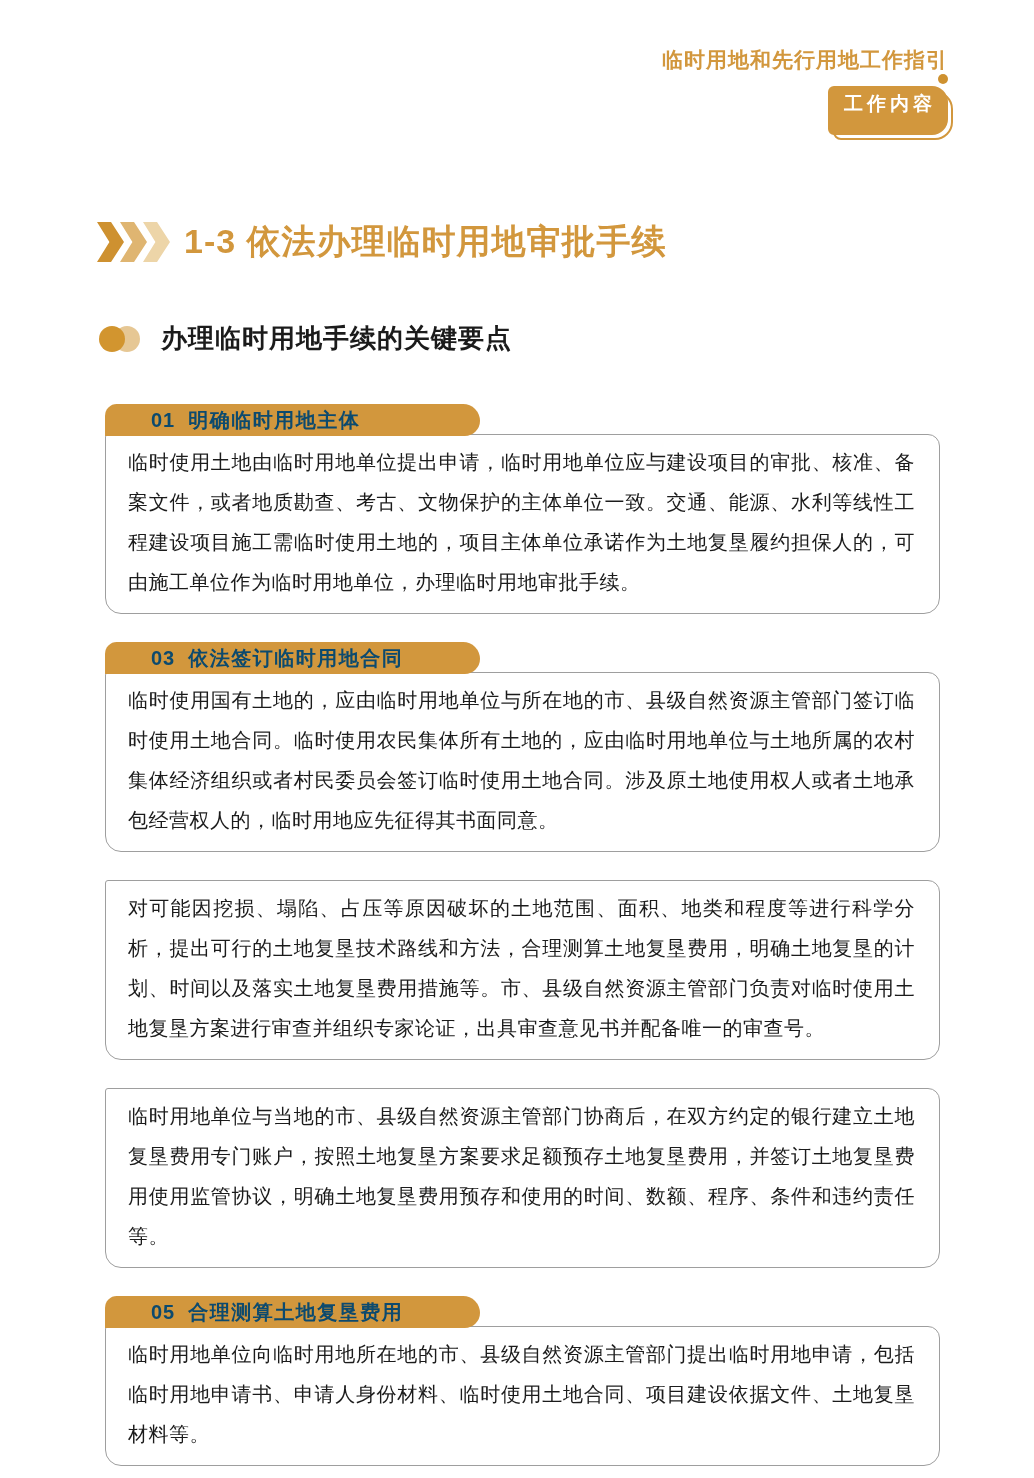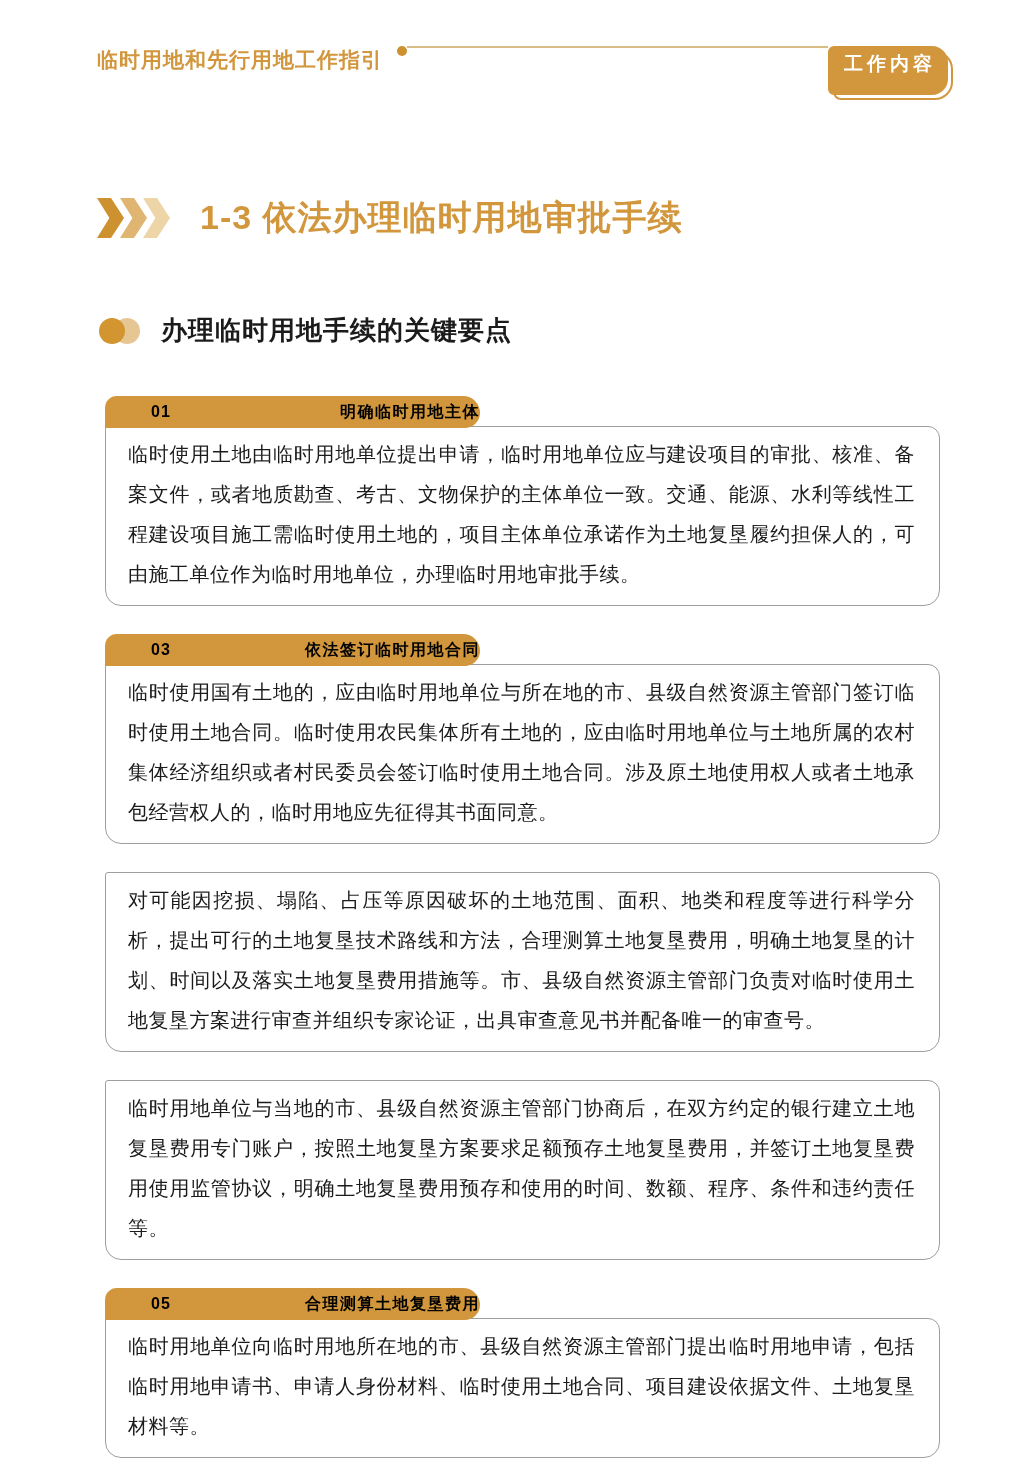--- a/index.html
+++ b/index.html
@@ -15,22 +15,23 @@
   html,body{margin:0;padding:0;}
   body{
     width:1034px;height:1478px;
     background:#ffffff;
     font-family:"Liberation Sans","DejaVu Sans",sans-serif;
     position:relative;overflow:hidden;
   }
 
   
   .header{
-    display:flex;align-items:flex-start;
+    display:flex;align-items:flex-end;
     padding:46px 86px 0 97px;
+    flex-direction:column;
   }
   .doc-title{
     color:var(--gold);font-weight:bold;font-size:21px;
     letter-spacing:1px;white-space:nowrap;
   }
   .header-dot{
     width:10px;height:10px;border-radius:50%;
     background:var(--gold-dark);
     margin-left:14px;flex:none;
   }
@@ -59,21 +60,21 @@
   .chevrons{display:flex;margin-right:18px;}
   .chev{
     width:27px;height:40px;flex:none;
     clip-path:polygon(0% 0%,52% 0%,100% 50%,52% 100%,0% 100%,46% 50%);
     margin-right:-4px;
   }
   .chev1{background:var(--gold-dark);}
   .chev2{background:var(--gold-light);}
   .chev3{background:var(--gold-lighter);}
   .page-heading{
-    margin:16px;font-size:34px;font-weight:bold;
+    margin:0;font-size:34px;font-weight:bold;
     color:var(--gold);letter-spacing:1px;
   }
 
   .subheading-row{
     display:flex;align-items:center;
     margin:44px 0 0 99px;
   }
   .dots{position:relative;width:42px;height:26px;margin-right:8px;flex:none;}
   .dot-a{position:absolute;left:0;top:0;width:26px;height:26px;border-radius:50%;
     background:#D2952F;z-index:2;}
@@ -87,23 +88,22 @@
   
   .sections{margin:36px 94px 0 105px;}
   .block{margin-bottom:28px;}
   .tab{
     position:relative;z-index:2;
     width:375px;height:32px;
     background:var(--gold);
     border-radius:14px 20px 18px 0;
     display:flex;align-items:center;
     padding-left:46px;
-    color:#000000;font-weight:bold;font-size:16px;
+    color:#0c4a6e;font-weight:bold;font-size:20px;
     margin-bottom:-2px;
-    justify-content:space-between;
   }
   .tab-num{margin-right:13px;letter-spacing:1px;}
   .tab-title{letter-spacing:1.5px;}
   .box{
     position:relative;z-index:1;
     background:#fff;
     border:1.5px solid var(--border);
     border-radius:3px 12px 16px 16px;
     padding:7px 24px 11px 22px;
   }

